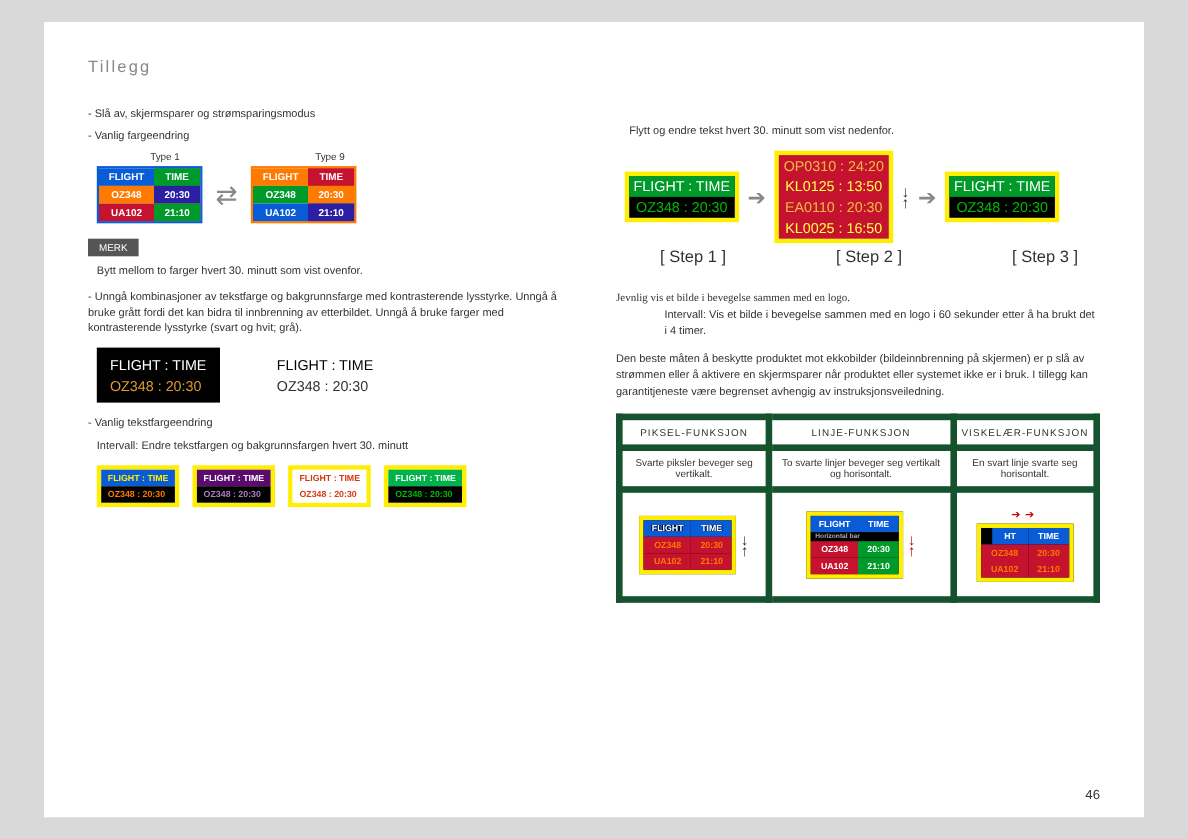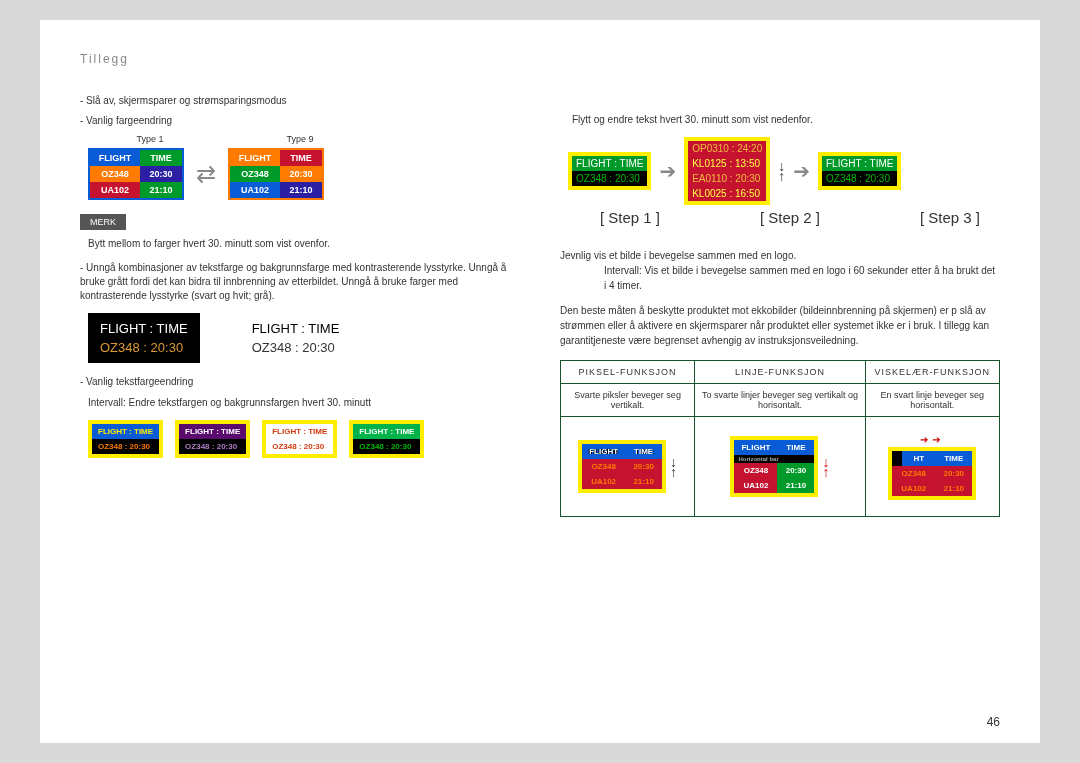--- a/index.html
+++ b/index.html
@@ -16,21 +16,21 @@
     background: #fff;
     width: 1000px;
     height: 723px;
     padding: 32px 40px 20px 40px;
     position: relative;
     display: flex;
     gap: 40px;
   }
   .col { flex: 1; }
   .section-title {
-    font-size: 12px;
+    font-size: 15px;
     letter-spacing: 2px;
     color: #888;
     margin-bottom: 28px;
   }
   .bullet { margin-bottom: 6px; line-height: 1.4; }
   .bullet::before { content: "- "; }
   .para { line-height: 1.5; margin: 4px 0 10px 8px; }
   .type-labels { display: flex; gap: 70px; margin: 6px 0 0 30px; font-size: 9px;}
   .type-labels span { width: 80px; text-align: center; }
   .fg-row { display: flex; align-items: center; gap: 12px; margin: 4px 0 8px 8px; }
@@ -62,32 +62,32 @@
     font-size: 13px;
   }
   .contrast-box.light { background: #fff; color: #000; }
   .contrast-box .r2 { color: #d93; margin-top: 4px; }
   .contrast-box.light .r2 { color: #333; }
   .textcolor-row { display: flex; gap: 12px; margin: 10px 0 0 8px; flex-wrap: nowrap; }
   .tc-wrap { border: 4px solid #ffee00; }
   .tc-row1, .tc-row2 { padding: 3px 6px; font-size: 8px; font-weight: bold; text-align: left; white-space: nowrap;}
   .steps-row { display: flex; align-items: center; gap: 8px; margin: 8px 0 4px 8px; }
   .step-box { border: 4px solid #ffee00; }
-  .step-inner { background: #000; color: #0b0; font-size: 10px; }
+  .step-inner { background: #000; color: #0b0; font-size: 13px; text-align: center; }
   .step-line { padding: 2px 4px; white-space: nowrap;}
   .step-labels { display: flex; justify-content: space-around; font-size: 15px; margin-top: 2px; gap:60px; margin-left: 20px;}
   .arrow-ud { display:inline-flex; flex-direction: column; font-size: 14px; line-height: 10px; color: #333; }
   .right-table {
     width: 100%;
     border-collapse: collapse;
     margin-top: 12px;
     font-size: 9px;
   }
   .right-table th, .right-table td {
-    border: 1px solid #14532d;
+    border: 6px solid #14532d;
     padding: 6px 4px;
     text-align: center;
     vertical-align: middle;
   }
   .right-table th { font-weight: normal; letter-spacing: 1px; }
   .right-table td.img-cell { height: 100px; }
   .mini-board {
     display: inline-block;
     border: 4px solid #ffee00;
     background: #000;
@@ -223,35 +223,35 @@
         </div>
       </div>
     </div>
     <div class="step-labels">
       <span>[ Step 1 ]</span>
       <span>[ Step 2 ]</span>
       <span>[ Step 3 ]</span>
     </div>
 
     <div style="height:18px;"></div>
-    <div class="para" style="margin-left:0;margin-bottom:0;">Jevnlig vis et bilde i bevegelse sammen med en logo.</div>
+    <div class="para" style="margin-left:0;margin-bottom:0;font-family:Liberation Serif, serif;">Jevnlig vis et bilde i bevegelse sammen med en logo.</div>
     <div class="para" style="margin-left:0;margin-top:0;padding-left:44px;">Intervall: Vis et bilde i bevegelse sammen med en logo i 60 sekunder etter å ha brukt det i 4 timer.</div>
     <div class="para" style="margin-left:0;">Den beste måten å beskytte produktet mot ekkobilder (bildeinnbrenning på skjermen) er p slå av strømmen eller å aktivere en skjermsparer når produktet eller systemet ikke er i bruk. I tillegg kan garantitjeneste være begrenset avhengig av instruksjonsveiledning.</div>
 
     <table class="right-table">
       <tbody>
           <tr>
         <th>PIKSEL-FUNKSJON</th>
         <th>LINJE-FUNKSJON</th>
         <th>VISKELÆR-FUNKSJON</th>
       </tr>
       <tr>
         <td>Svarte piksler beveger seg vertikalt.</td>
         <td>To svarte linjer beveger seg vertikalt og horisontalt.</td>
-        <td>En svart linje beveger seg horisontalt.</td>
+        <td>En svart linje svarte seg horisontalt.</td>
       </tr>
       <tr>
         <td class="img-cell">
           <div class="cellgroup">
             <div class="mini-board">
               <div class="brow">
                     <div class="bcell cell-s1" style="background:#0a5bd6;color:#fff;text-shadow:1px 0 #000,-1px 0 #000;">FLIGHT</div>
                     <div class="bcell cell-s2" style="background:#0a5bd6;color:#fff;text-shadow:1px 0 #000;">TIME</div>
                   </div>
               <div class="brow">

